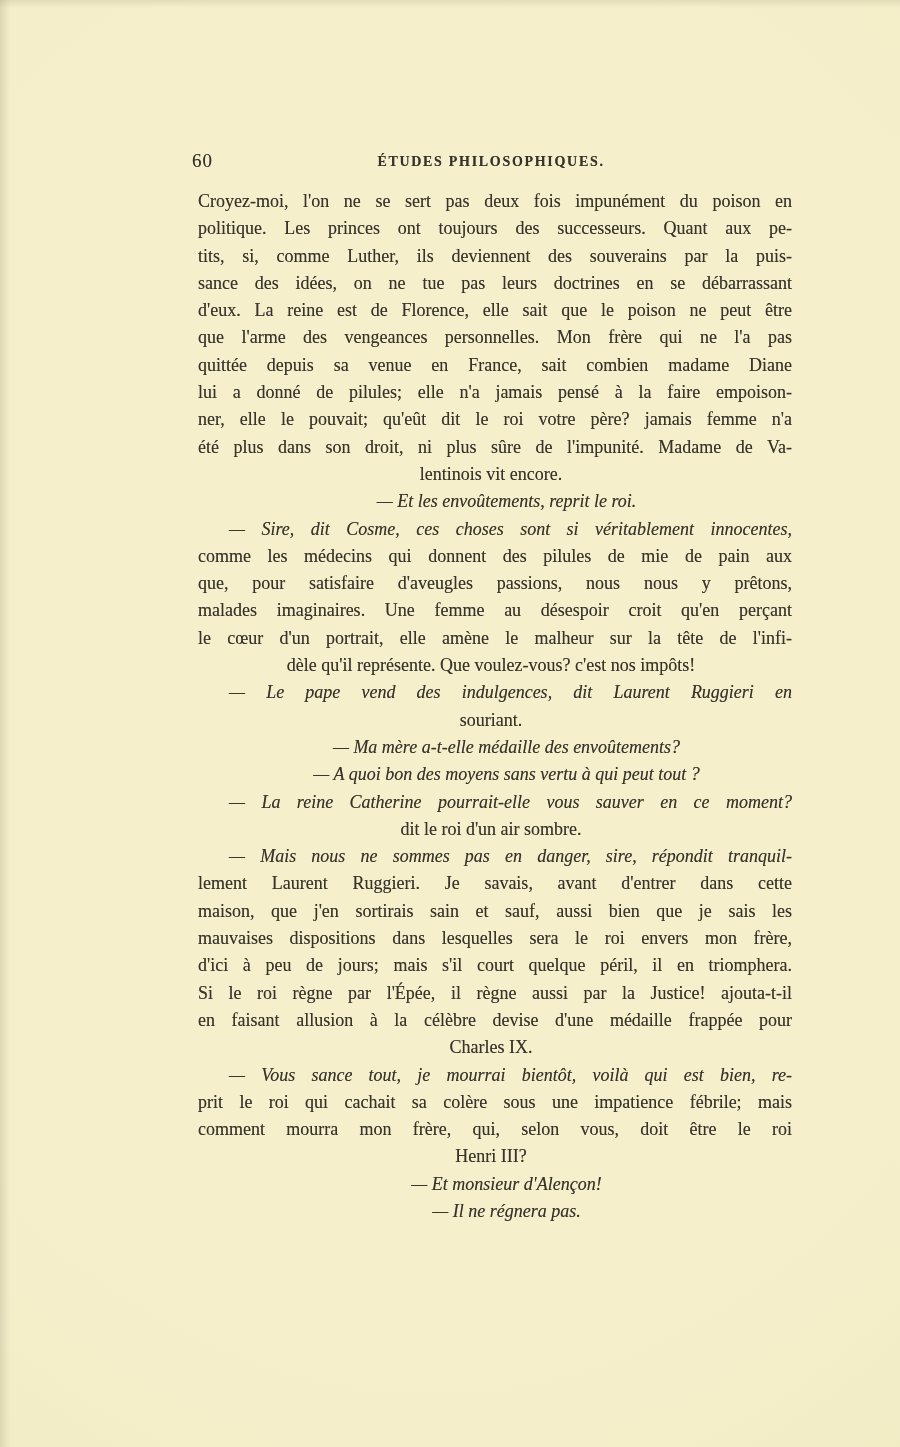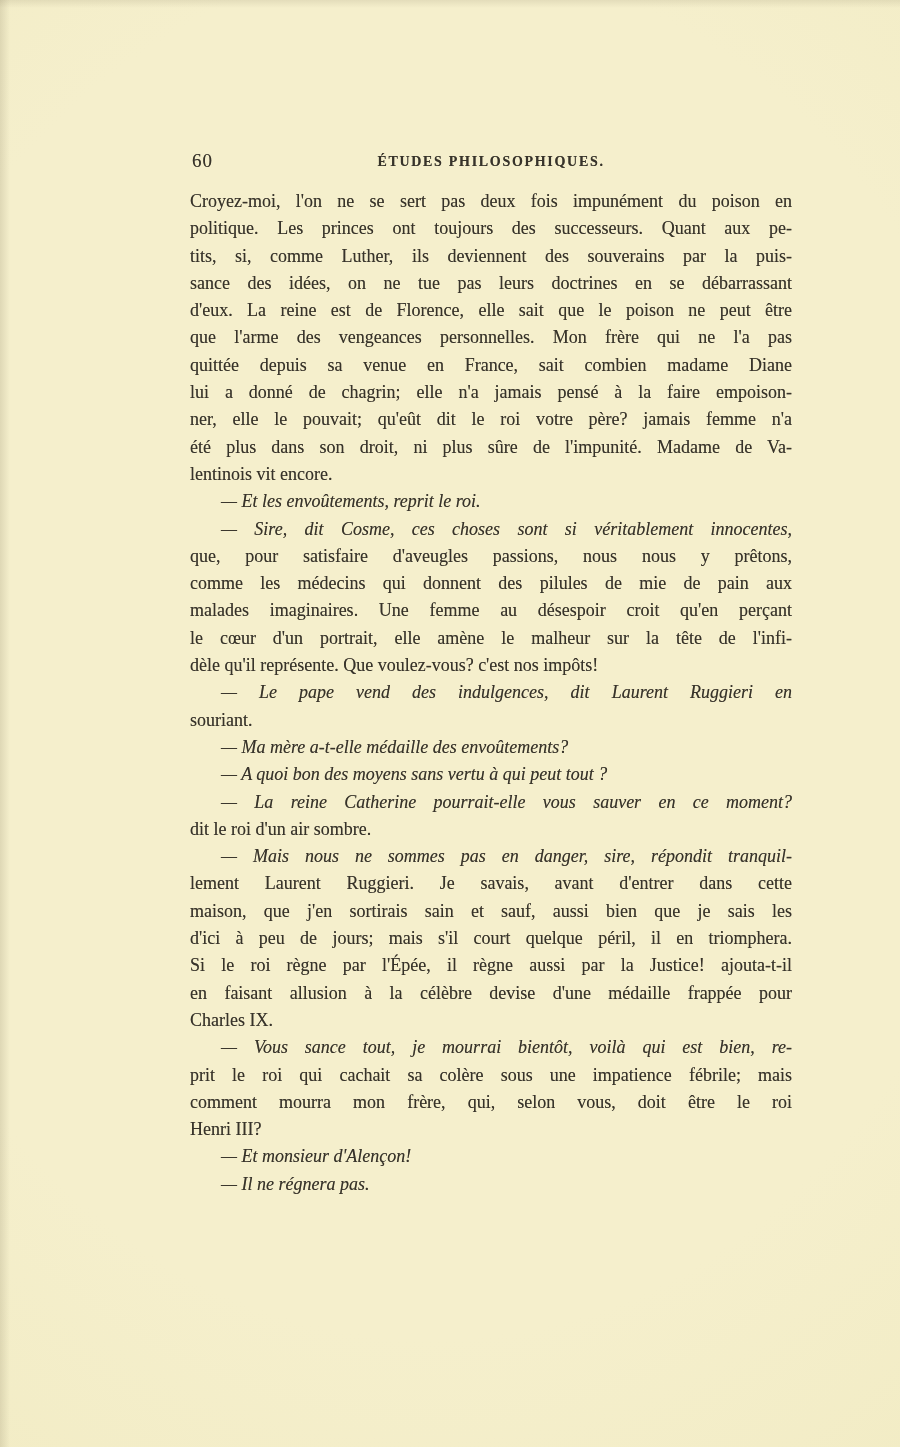--- a/index.html
+++ b/index.html
@@ -40,24 +40,25 @@
     font-size: 14px; font-weight: bold; letter-spacing: 1.7px;
     text-shadow: 0 0 0.5px rgba(55,50,40,0.55);
   }
   .body-text {
     position: absolute;
     top: 188px; left: 190px; width: 602px;
     font-size: 18px;
     line-height: 27.3px;
     text-shadow: 0 0 0.5px rgba(55,50,40,0.5);
   }
-  .line { text-align: left; }
+  .line { text-align: center; }
   .line.just {
     text-align: justify;
     text-align-last: justify;
+    margin-left: 8px;
   }
   .line.indent { text-indent: 31px; font-style: italic; }
 </style>
 </head>
 <body>
 
 <div class="page">
   <div class="scan-edge-left"></div>
   <div class="scan-edge-top"></div>
 
@@ -68,32 +69,32 @@
 
   <div class="body-text">
       <div class="paragraph">
         <div class="line just">Croyez-moi, l'on ne se sert pas deux fois impunément du poison en</div>
         <div class="line just">politique. Les princes ont toujours des successeurs. Quant aux pe-</div>
         <div class="line just">tits, si, comme Luther, ils deviennent des souverains par la puis-</div>
         <div class="line just">sance des idées, on ne tue pas leurs doctrines en se débarrassant</div>
         <div class="line just">d'eux. La reine est de Florence, elle sait que le poison ne peut être</div>
         <div class="line just">que l'arme des vengeances personnelles. Mon frère qui ne l'a pas</div>
         <div class="line just">quittée depuis sa venue en France, sait combien madame Diane</div>
-        <div class="line just">lui a donné de chagrin; elle n'a jamais pensé à la faire empoison-</div>
+        <div class="line just">lui a donné de pilules; elle n'a jamais pensé à la faire empoison-</div>
         <div class="line just">ner, elle le pouvait; qu'eût dit le roi votre père? jamais femme n'a</div>
         <div class="line just">été plus dans son droit, ni plus sûre de l'impunité. Madame de Va-</div>
         <div class="line">lentinois vit encore.</div>
       </div>
       <div class="paragraph">
         <div class="line indent">— Et les envoûtements, reprit le roi.</div>
       </div>
       <div class="paragraph">
         <div class="line just indent">— Sire, dit Cosme, ces choses sont si véritablement innocentes,</div>
+        <div class="line just">comme les médecins qui donnent des pilules de mie de pain aux</div>
         <div class="line just">que, pour satisfaire d'aveugles passions, nous nous y prêtons,</div>
-        <div class="line just">comme les médecins qui donnent des pilules de mie de pain aux</div>
         <div class="line just">malades imaginaires. Une femme au désespoir croit qu'en perçant</div>
         <div class="line just">le cœur d'un portrait, elle amène le malheur sur la tête de l'infi-</div>
         <div class="line">dèle qu'il représente. Que voulez-vous? c'est nos impôts!</div>
       </div>
       <div class="paragraph">
         <div class="line just indent">— Le pape vend des indulgences, dit Laurent Ruggieri en</div>
         <div class="line">souriant.</div>
       </div>
       <div class="paragraph">
         <div class="line indent">— Ma mère a-t-elle médaille des envoûtements?</div>
@@ -102,20 +103,21 @@
         <div class="line indent">— A quoi bon des moyens sans vertu à qui peut tout ?</div>
       </div>
       <div class="paragraph">
         <div class="line just indent">— La reine Catherine pourrait-elle vous sauver en ce moment?</div>
         <div class="line">dit le roi d'un air sombre.</div>
       </div>
       <div class="paragraph">
         <div class="line just indent">— Mais nous ne sommes pas en danger, sire, répondit tranquil-</div>
         <div class="line just">lement Laurent Ruggieri. Je savais, avant d'entrer dans cette</div>
         <div class="line just">maison, que j'en sortirais sain et sauf, aussi bien que je sais les</div>
+        <div class="line just">mauvaises dispositions dans lesquelles sera le roi envers mon frère,</div>
         <div class="line just">d'ici à peu de jours; mais s'il court quelque péril, il en triomphera.</div>
         <div class="line just">Si le roi règne par l'Épée, il règne aussi par la Justice! ajouta-t-il</div>
         <div class="line just">en faisant allusion à la célèbre devise d'une médaille frappée pour</div>
         <div class="line">Charles IX.</div>
       </div>
       <div class="paragraph">
         <div class="line just indent">— Vous sance tout, je mourrai bientôt, voilà qui est bien, re-</div>
         <div class="line just">prit le roi qui cachait sa colère sous une impatience fébrile; mais</div>
         <div class="line just">comment mourra mon frère, qui, selon vous, doit être le roi</div>
         <div class="line">Henri III?</div>

